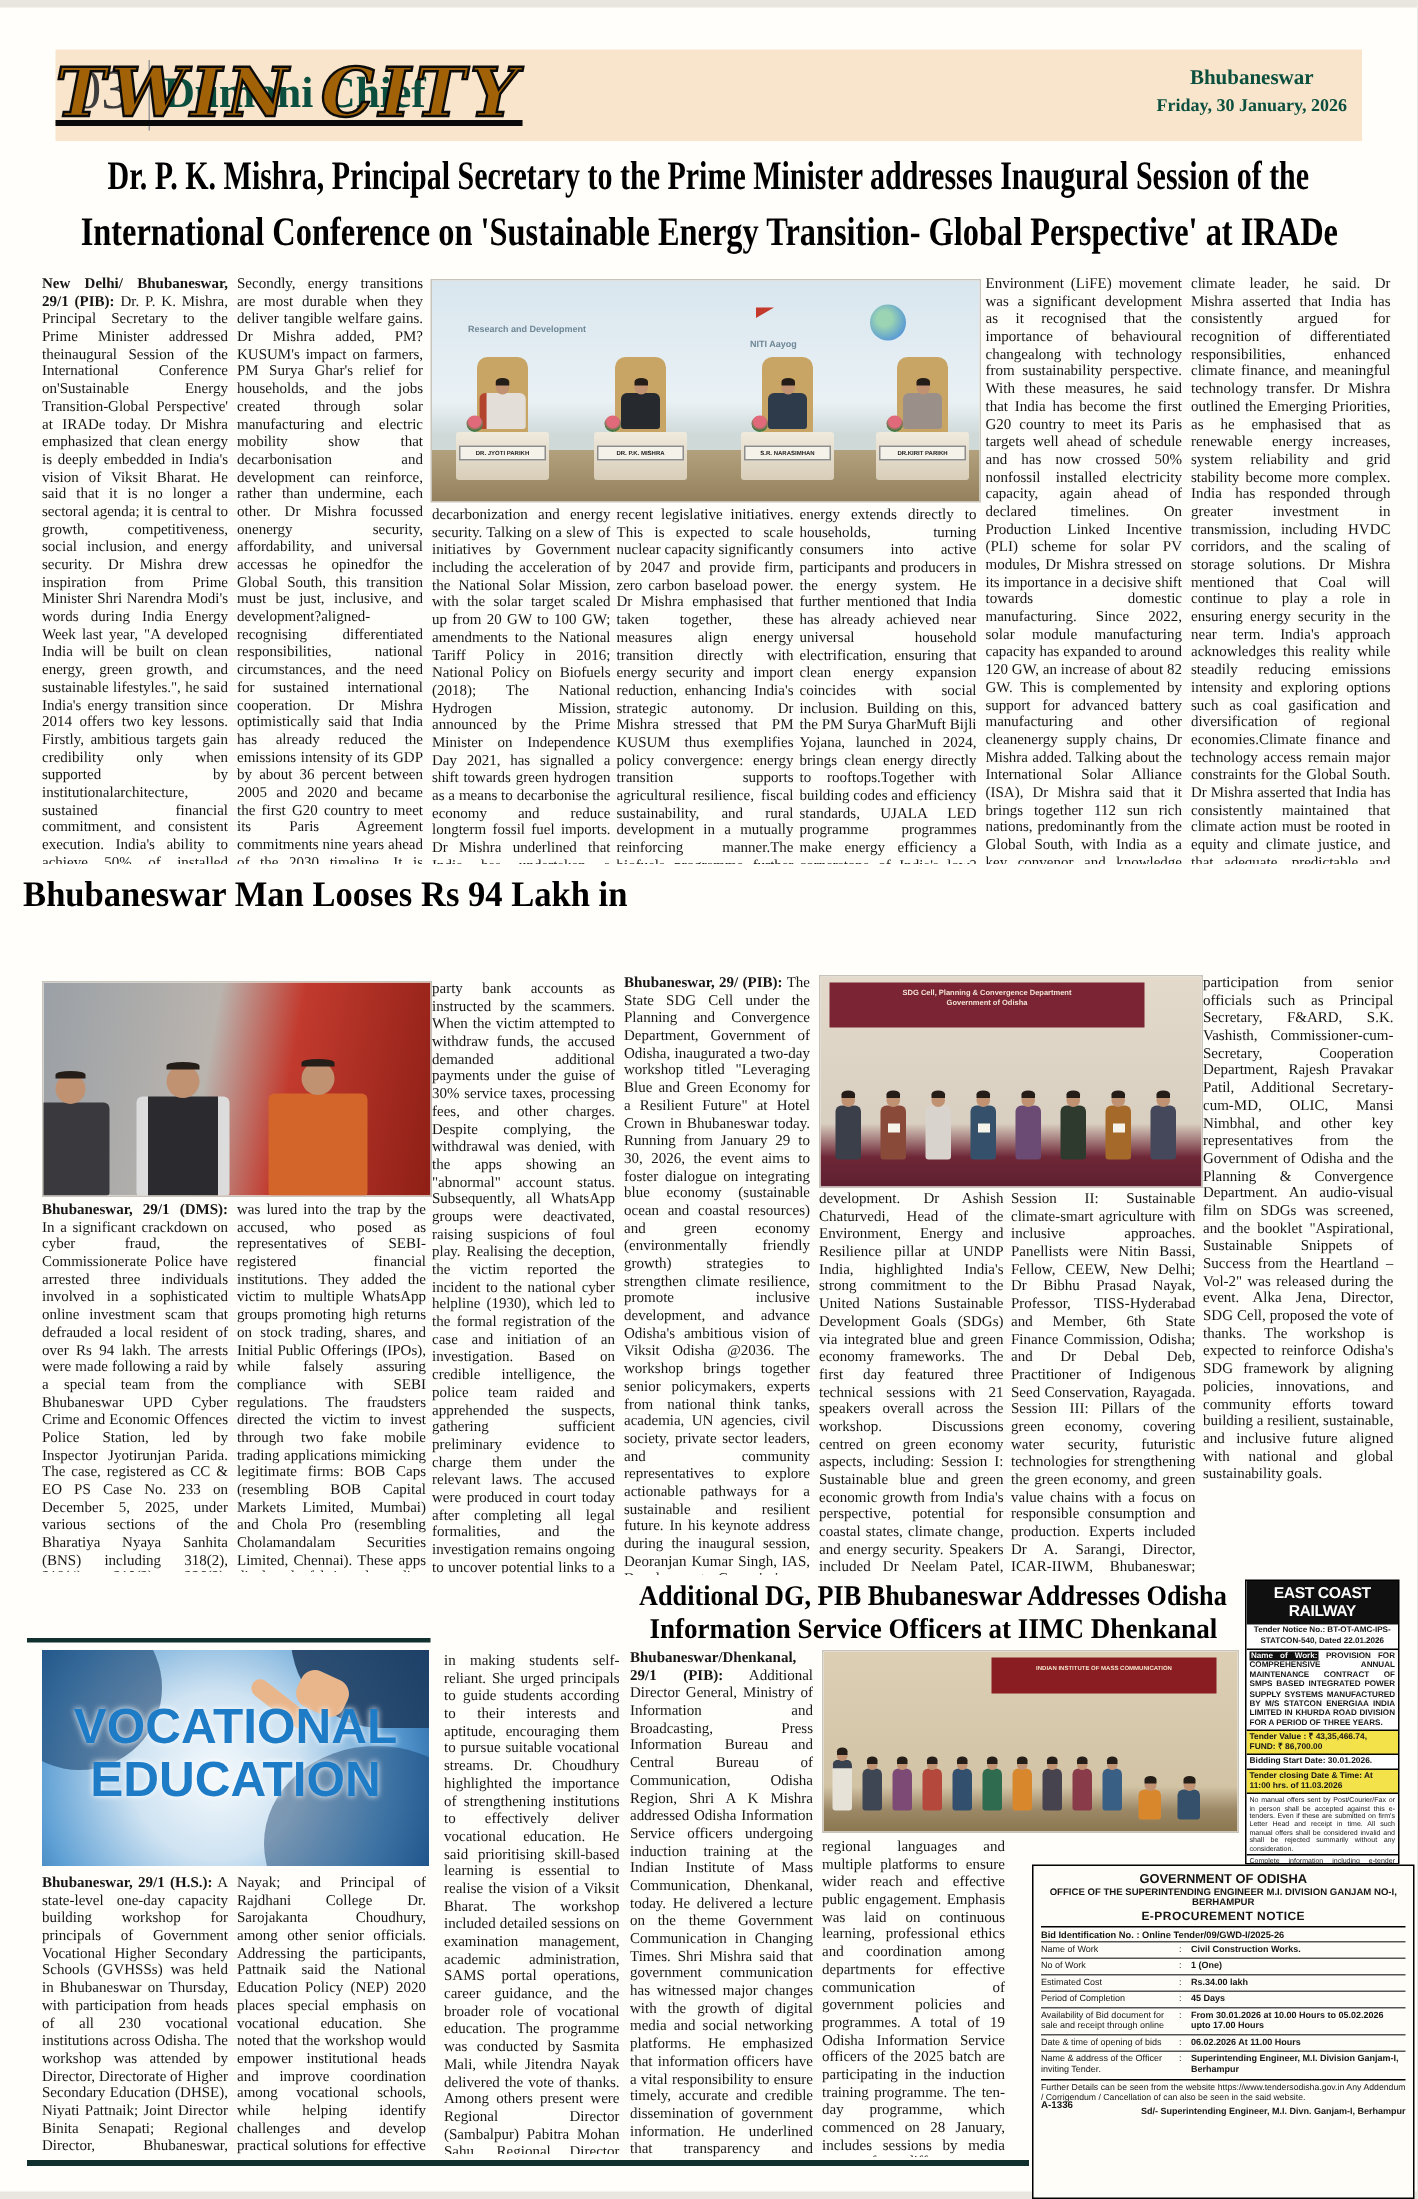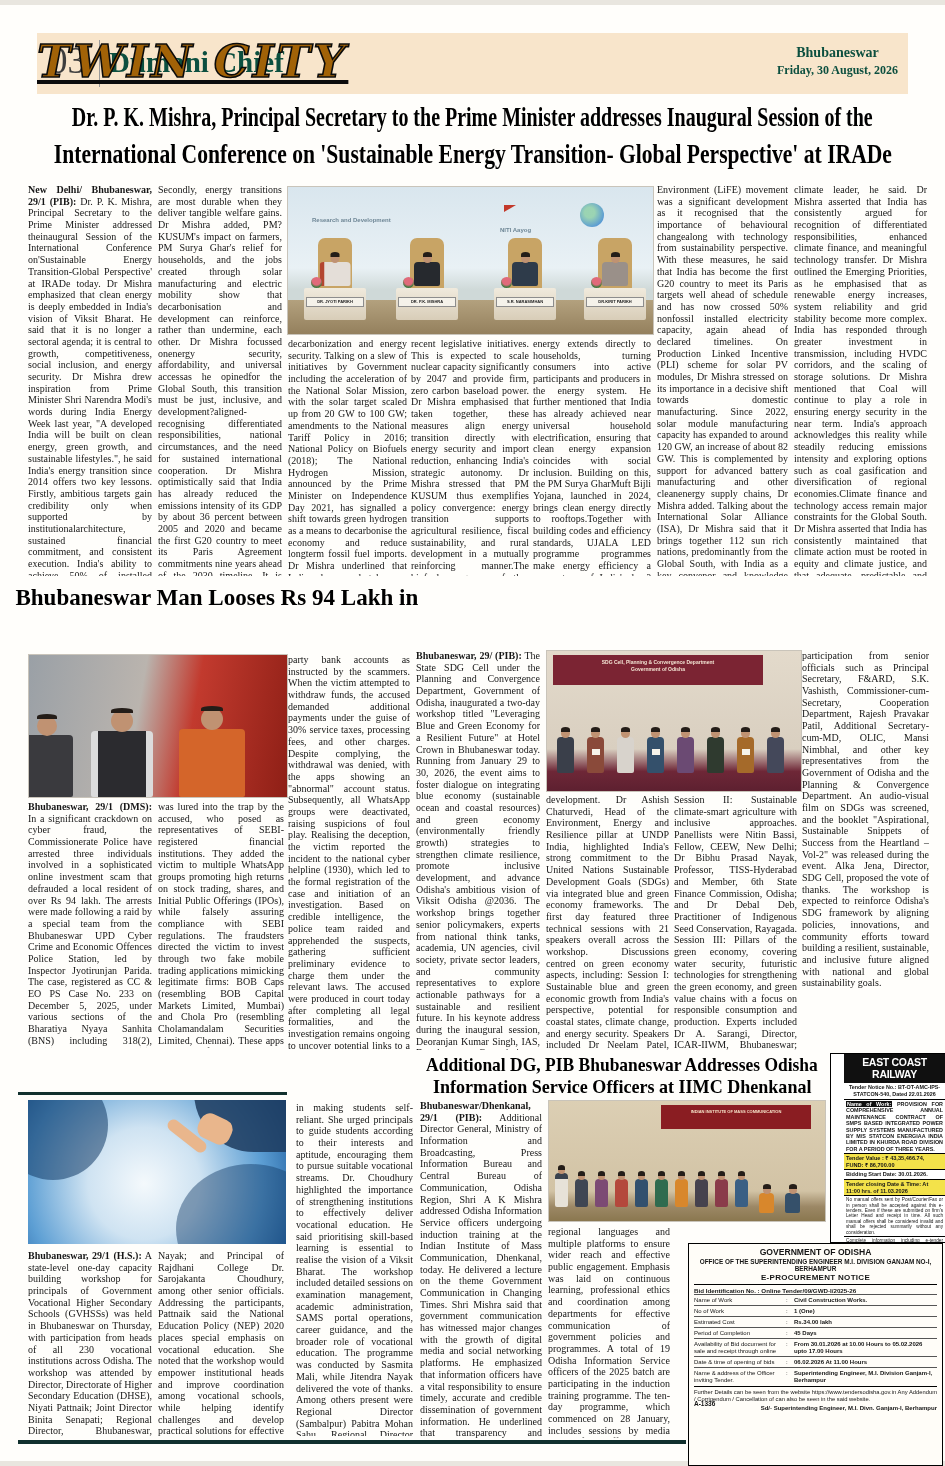--- a/index.html
+++ b/index.html
@@ -59,21 +59,21 @@
   .voc .c1{position:absolute;left:-30px;top:-30px;width:110px;height:110px;background:#123a66;border-radius:50%;opacity:.55;}
   .voc .c2{position:absolute;right:-40px;bottom:-50px;width:150px;height:130px;background:#123a66;border-radius:50%;opacity:.45;}
   .voc .sleeve{position:absolute;right:-18px;top:-18px;width:110px;height:70px;background:#1d3b5e;border-radius:0 0 0 60px;opacity:.85;}
   .voc .hand{position:absolute;right:54px;top:16px;width:34px;height:26px;background:#e9b68c;border-radius:10px;transform:rotate(25deg);}
   .voc .finger{position:absolute;right:76px;top:30px;width:46px;height:12px;background:#e9b68c;border-radius:7px;transform:rotate(38deg);}
   .voc-text{position:absolute;left:0;right:0;top:34px;text-align:center;font-family:"Liberation Sans",sans-serif;
             font-weight:bold;color:#1e7cc7;text-shadow:0 0 4px #ffffff;line-height:1.05;}
   .voc-text .t1{font-size:33px;letter-spacing:0px;}
   .voc-text .t2{font-size:33px;}
   
-  .ecr{position:absolute;border:1px solid #000;background:#fff;font-family:"Liberation Sans",sans-serif;overflow:hidden;padding-left:13px;}
+  .ecr{position:absolute;border:1px solid #000;background:#fff;font-family:"Liberation Sans",sans-serif;overflow:hidden;}
   .ecr-title{background:#101010;color:#fff;font-weight:bold;font-size:10.5px;text-align:center;padding:2px 0 3px 0;letter-spacing:-0.3px;}
   .ecr-notice{font-weight:bold;font-size:5.4px;text-align:center;border-bottom:1px solid #000;padding:1px 1px 2px 1px;line-height:6.5px;}
   .ecr-work{font-size:5.4px;font-weight:bold;padding:1px 2px;line-height:6.4px;text-align:justify;border-bottom:1px solid #000;}
   .ecr-work .inv{background:#101010;color:#fff;padding:0 1px;}
   .ecr-row{font-size:5.6px;font-weight:bold;padding:1px 2px;border-bottom:1px solid #000;line-height:6.6px;}
   .ecr-hi{background:#f3e24a;}
   .ecr-note{font-size:4.7px;padding:1px 2px;line-height:5.4px;text-align:justify;border-bottom:1px solid #000;}
   
   .gov{position:absolute;border:1.6px solid #000;background:#fffdf8;font-family:"Liberation Sans",sans-serif;padding:3px 5px;overflow:hidden;}
   .gov-h1{font-weight:bold;font-size:8.6px;text-align:center;}
@@ -95,21 +95,21 @@
   <div class="edge" style="top:0;"></div>
   <div class="edge" style="bottom:0;"></div>
 
   <div class="mast">
     <div class="mast-num">03</div>
     <div class="mast-div"></div>
     <div class="mast-paper">Dumani Chief</div>
     <div class="mast-sec">TWIN CITY</div>
     <div class="mast-right">
       <div class="mast-city">Bhubaneswar</div>
-      <div class="mast-date">Friday, 30 August, 2026</div>
+      <div class="mast-date">Friday, 30 January, 2026</div>
     </div>
   </div>
 
   <div class="hl" style="left:18px;top:99px;width:909px;">
     <div class="ln" style="font-size:27px;line-height:37px;transform:scaleX(0.74);">Dr. P. K. Mishra, Principal Secretary to the Prime Minister addresses Inaugural Session of the</div>
     <div class="ln" style="font-size:27px;line-height:37px;transform:scaleX(0.80);">International Conference on 'Sustainable Energy Transition- Global Perspective' at IRADe</div>
   </div>
 
   <div class="photo" style="left:287px;top:186px;width:365px;height:147px;">
     <div class="conf-bg"></div>
@@ -246,20 +246,24 @@
   <div class="col" style="left:674px;top:794px;width:123px;height:256px;">Session II: Sustainable climate-smart agriculture with inclusive approaches. Panellists were Nitin Bassi, Fellow, CEEW, New Delhi; Dr Bibhu Prasad Nayak, Professor, TISS-Hyderabad and Member, 6th State Finance Commission, Odisha; and Dr Debal Deb, Practitioner of Indigenous Seed Conservation, Rayagada. Session III: Pillars of the green economy, covering water security, futuristic technologies for strengthening the green economy, and green value chains with a focus on responsible consumption and production. Experts included Dr A. Sarangi, Director, ICAR-IIWM, Bhubaneswar; Amit Kumar, Manager, Skyvan Aviation; and Dr M.K. Ram Mohan, Director, MPEDA, Kochi. The day also included</div>
   <div class="col" style="left:802px;top:650px;width:127px;height:352px;">participation from senior officials such as Principal Secretary, F&amp;ARD, S.K. Vashisth, Commissioner-cum-Secretary, Cooperation Department, Rajesh Pravakar Patil, Additional Secretary-cum-MD, OLIC, Mansi Nimbhal, and other key representatives from the Government of Odisha and the Planning &amp; Convergence Department. An audio-visual film on SDGs was screened, and the booklet "Aspirational, Sustainable Snippets of Success from the Heartland – Vol-2" was released during the event. Alka Jena, Director, SDG Cell, proposed the vote of thanks. The workshop is expected to reinforce Odisha's SDG framework by aligning policies, innovations, and community efforts toward building a resilient, sustainable, and inclusive future aligned with national and global sustainability goals.</div>
 
   <div class="rule" style="left:18px;top:1092px;width:269px;height:3px;"></div>
   <div class="voc" style="left:28px;top:1100px;width:258px;height:144px;">
     <div class="c1"></div>
     <div class="c2"></div>
     <div class="sleeve"></div>
     <div class="hand"></div>
     <div class="finger"></div>
+    <div class="voc-text">
+      <div class="t1">VOCATIONAL</div>
+      <div class="t2">EDUCATION</div>
+    </div>
   </div>
   <div class="col" style="left:28px;top:1250px;width:124px;height:186px;">
     <span class="dl">Bhubaneswar, 29/1 (H.S.):</span>
     <span>A state-level one-day capacity building workshop for principals of Government Vocational Higher Secondary Schools (GVHSSs) was held in Bhubaneswar on Thursday, with participation from heads of all 230 vocational institutions across Odisha. The workshop was attended by Director, Directorate of Higher Secondary Education (DHSE), Niyati Pattnaik; Joint Director Binita Senapati; Regional Director, Bhubaneswar, Susmita Sahu; Joint Director Sasmita Mali; Deputy Director Jitendra</span>
   </div>
   <div class="col" style="left:158px;top:1250px;width:126px;height:186px;">Nayak; and Principal of Rajdhani College Dr. Sarojakanta Choudhury, among other senior officials. Addressing the participants, Pattnaik said the National Education Policy (NEP) 2020 places special emphasis on vocational education. She noted that the workshop would empower institutional heads and improve coordination among vocational schools, while helping identify challenges and develop practical solutions for effective implementation. Joint Director Senapati stressed that vocational education is vital</div>
   <div class="col" style="left:296px;top:1102px;width:117px;height:334px;">in making students self-reliant. She urged principals to guide students according to their interests and aptitude, encouraging them to pursue suitable vocational streams. Dr. Choudhury highlighted the importance of strengthening institutions to effectively deliver vocational education. He said prioritising skill-based learning is essential to realise the vision of a Viksit Bharat. The workshop included detailed sessions on examination management, academic administration, SAMS portal operations, career guidance, and the broader role of vocational education. The programme was conducted by Sasmita Mali, while Jitendra Nayak delivered the vote of thanks. Among others present were Regional Director (Sambalpur) Pabitra Mohan Sahu, Regional Director (Berhampur) Jagannath Dharua, Joint Director Snigdha Mishra, and Deputy Director C.H. Bijayalakshmi.</div>
   <div class="rule" style="left:18px;top:1440px;width:668px;height:4px;"></div>
 
   <div class="hl" style="left:420px;top:1054px;width:404px;">

